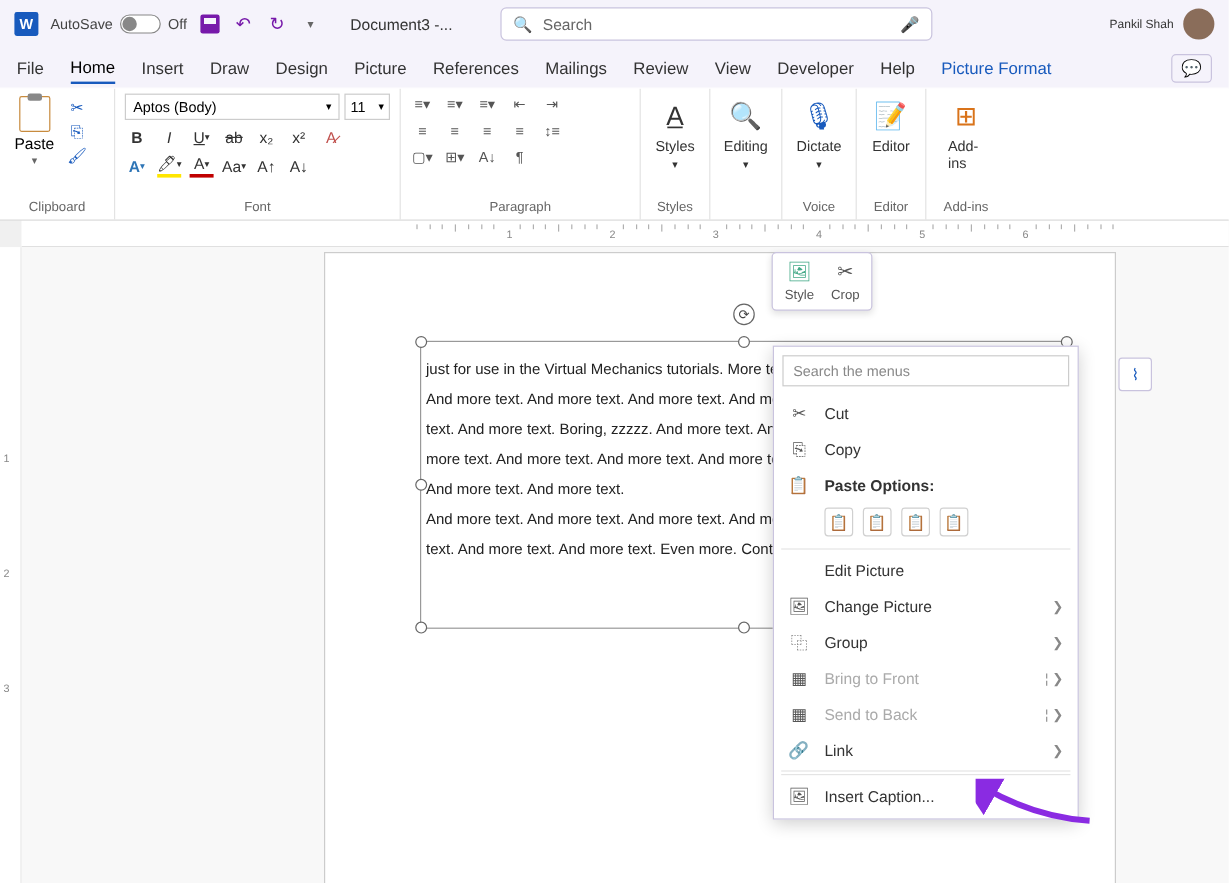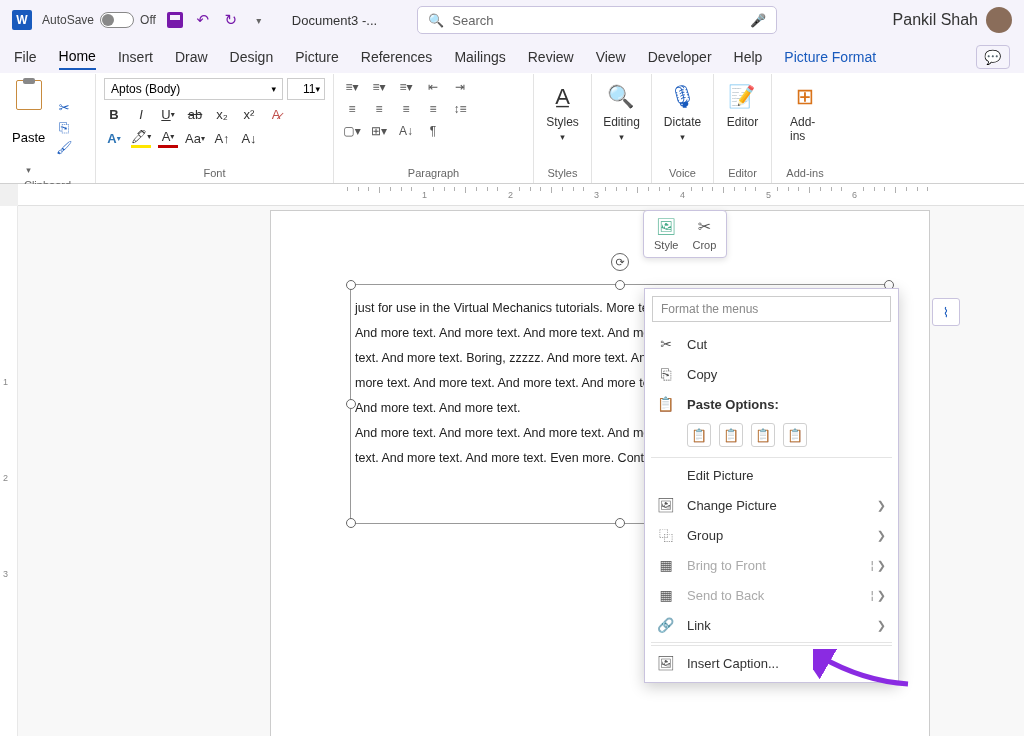--- a/index.html
+++ b/index.html
@@ -8,39 +8,39 @@
 .w-icon{width:20px;height:20px;background:#185abd;color:#fff;display:flex;align-items:center;justify-content:center;font-weight:bold;font-size:12px;border-radius:2px}
 .autosave-wrap{display:flex;align-items:center;gap:6px;font-size:12px;color:#444}
 .toggle{width:34px;height:16px;border:1px solid #888;border-radius:9px;position:relative;background:#fff}
 .toggle::after{content:"";position:absolute;left:1px;top:1px;width:12px;height:12px;background:#888;border-radius:50%}
 .qat-icon{width:18px;height:18px;display:flex;align-items:center;justify-content:center;color:#7719aa;font-size:15px}
 .save-ico{width:16px;height:16px;background:#7719aa;border-radius:2px;position:relative}
 .save-ico::after{content:"";position:absolute;top:3px;left:3px;right:3px;height:5px;background:#f5f3fb}
 .doc-title{font-size:13px;color:#333;margin-left:14px}
 .searchbar{flex:1;max-width:360px;margin-left:30px;height:28px;border:1px solid #c9c3de;border-radius:5px;background:#fff;display:flex;align-items:center;padding:0 10px;gap:8px;color:#666}
 .mic{margin-left:auto;color:#666}
-.user{margin-left:auto;display:flex;align-items:center;gap:8px;color:#333;font-size:16px}
+.user{margin-left:auto;display:flex;align-items:center;gap:8px;color:#333;font-size:10px}
 .avatar{width:26px;height:26px;border-radius:50%;background:#8a6d5a}
 .tabs{height:34px;background:#f5f3fb;display:flex;align-items:center;padding:0 14px;gap:22px;font-size:14px;color:#333;border-bottom:1px solid #fff}
 .tab{padding:4px 0;cursor:pointer}
 .tab.active{color:#000000;border-bottom:2px solid #185abd;font-weight:500}
 .tab.pf{color:#185abd}
 .comment-btn{margin-left:auto;border:1px solid #c9c3de;border-radius:4px;width:34px;height:24px;display:flex;align-items:center;justify-content:center;color:#185abd}
 .ribbon{height:110px;background:#fff;border-bottom:1px solid #d0d0d0;display:flex}
 .group{border-right:1px solid #e3e3e3;padding:4px 8px 2px;display:flex;flex-direction:column;position:relative}
 .group-label{font-size:11px;color:#666;text-align:center;margin-top:auto;padding:2px 0;position:relative}
 .grow{display:flex;gap:4px;align-items:center}
-.paste-col{display:flex;flex-direction:column;align-items:center;gap:20px;padding:2px 4px}
+.paste-col{display:flex;flex-direction:column;align-items:center;gap:2px;padding:2px 4px}
 .paste-ico{width:26px;height:30px;background:#fff;border:1px solid #c88b3e;border-radius:2px;position:relative}
 .paste-ico::before{content:"";position:absolute;top:-3px;left:6px;width:12px;height:6px;background:#888;border-radius:2px}
 .smallcol{display:flex;flex-direction:column;gap:4px;padding:2px}
 .sico{width:18px;height:16px;color:#185abd;font-size:13px;display:flex;align-items:center;justify-content:center}
 .font-row1{display:flex;gap:4px;margin-bottom:4px}
 .font-sel{border:1px solid #ccc;height:22px;width:180px;padding:0 6px;font-size:12px;display:flex;align-items:center;justify-content:space-between;background:#fff}
-.size-sel{border:1px solid #ccc;height:22px;width:38px;padding:0 4px;font-size:12px;display:flex;align-items:center;justify-content:flex-end;background:#fff}
+.size-sel{border:1px solid #ccc;height:22px;width:38px;padding:0 4px;font-size:12px;display:flex;align-items:center;justify-content:space-between;background:#fff}
 .brow{display:flex;gap:7px;align-items:center;margin-bottom:4px}
 .bbtn{width:20px;height:20px;display:flex;align-items:center;justify-content:center;font-size:13px;color:#333}
 .pbtn{width:20px;height:18px;display:flex;align-items:center;justify-content:center;font-size:12px;color:#555}
 .bigbtn{display:flex;flex-direction:column;align-items:center;gap:3px;padding:4px 10px;font-size:12px;color:#333}
 .bigico{width:30px;height:30px;display:flex;align-items:center;justify-content:center;font-size:22px}
 .ruler-area{height:22px;background:#f8f8f8;display:flex}
 .vr-space{width:18px;background:#f0f0f0}
 .ruler{flex:1;position:relative;font-size:9px;color:#888;background:#fff;border-bottom:1px solid #e0e0e0}
 .doc-area{height:530px;background:#f8f8f8;display:flex;position:relative}
 .vruler{width:18px;background:#fff;border-right:1px solid #e8e8e8;position:relative;font-size:9px;color:#888}
@@ -344,21 +344,21 @@
         <span>Crop</span>
       </div>
     </div>
 
     <div class="layout-btn">
       <span>⌇</span>
     </div>
 
     <div class="ctx">
       <div class="ctx-search">
-          <span>Format the menus</span>
+          <span>Search the menus</span>
         </div>
       <div class="ctx-item">
           <span class="ctx-ico">✂</span>
           <span>Cut</span>
         </div>
       <div class="ctx-item">
           <span class="ctx-ico">⎘</span>
           <span>Copy</span>
         </div>
       <div class="ctx-item">

